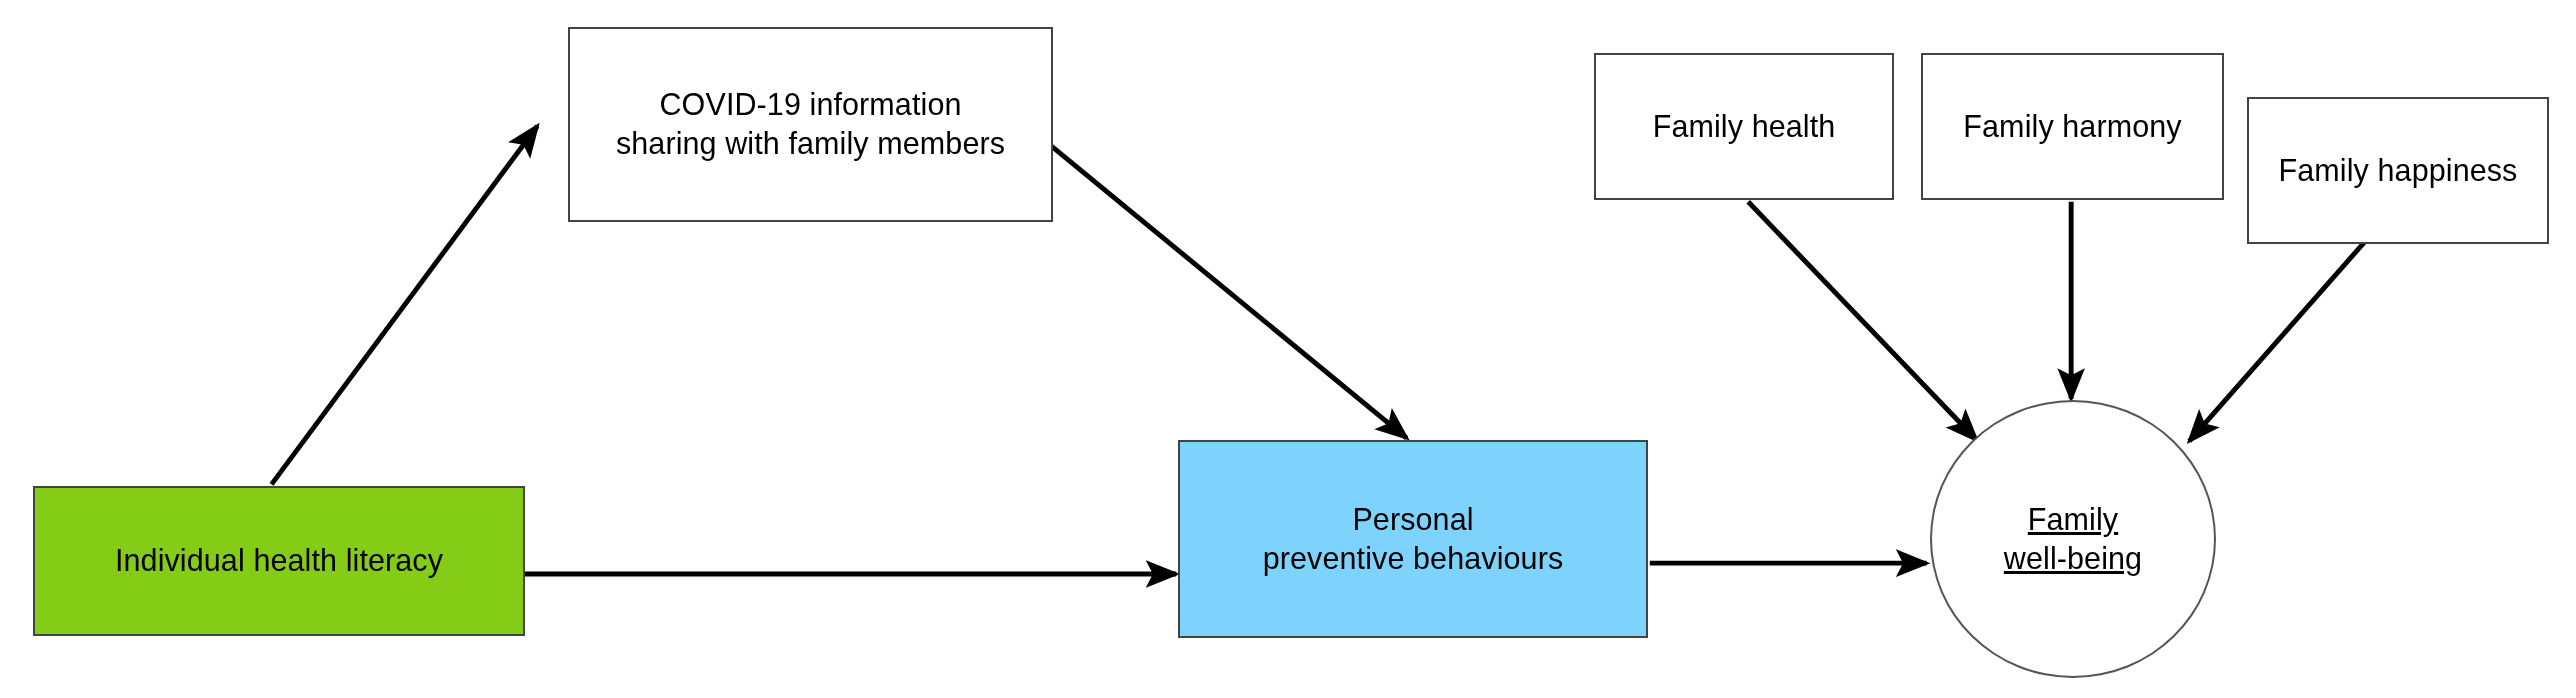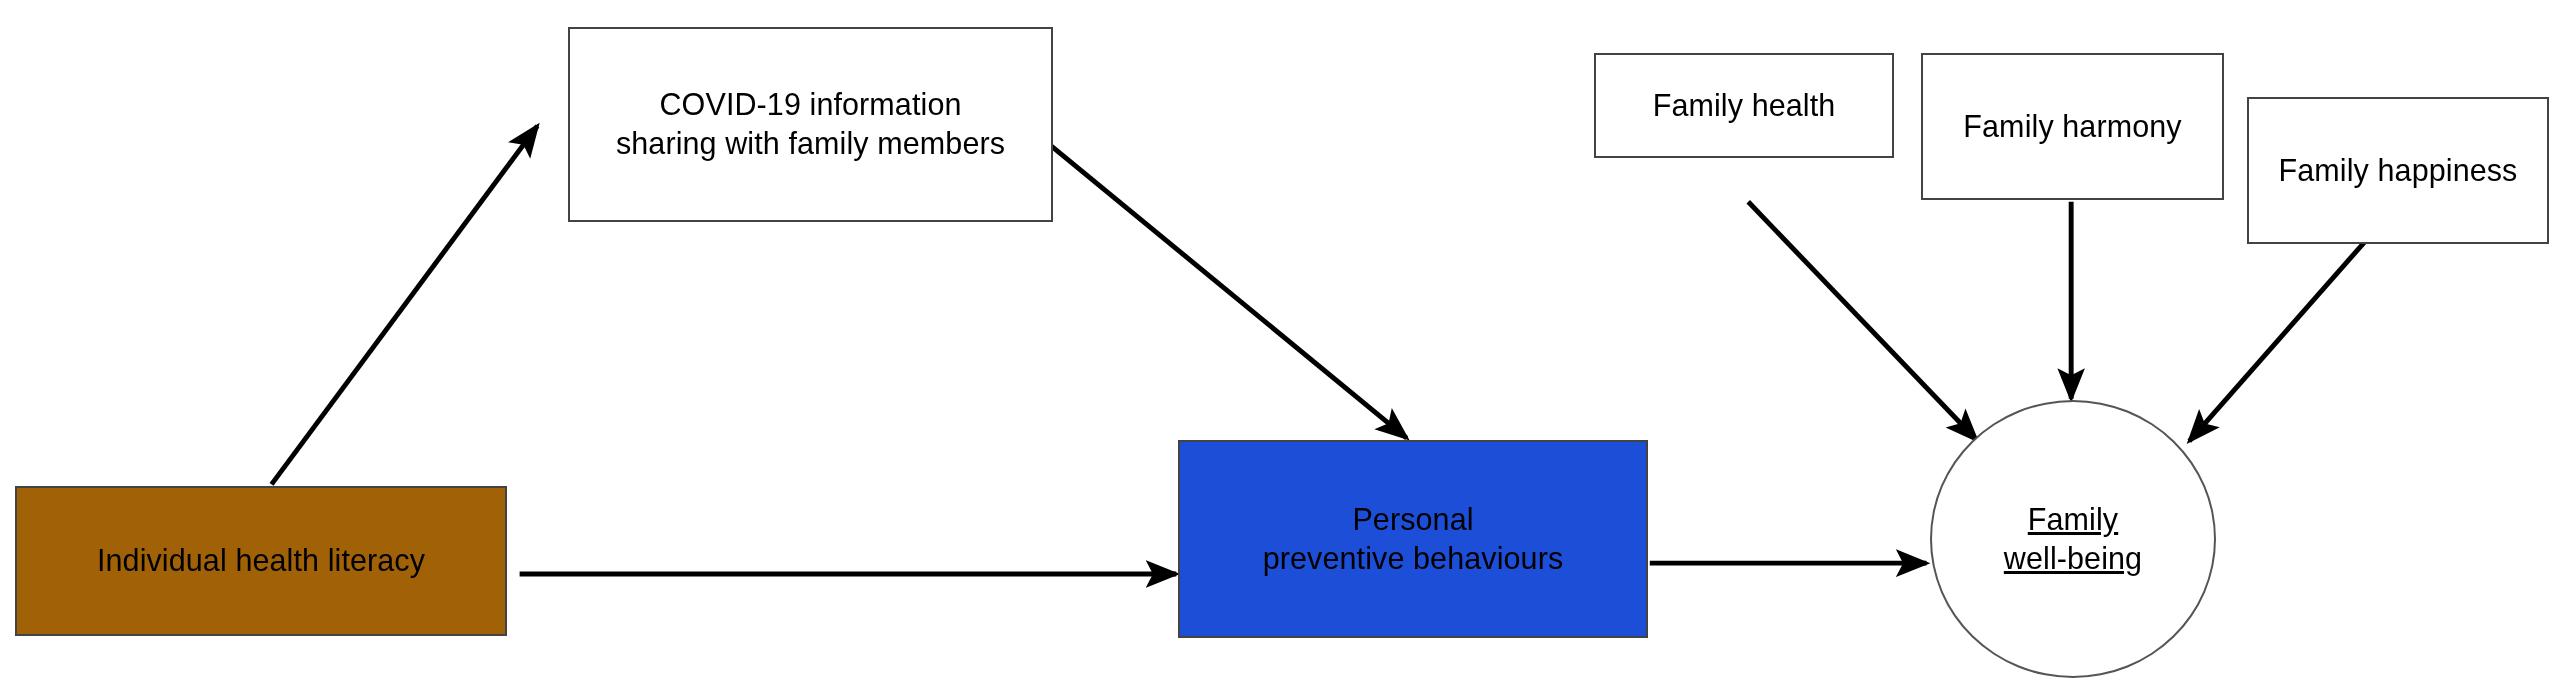--- a/index.html
+++ b/index.html
@@ -67,26 +67,26 @@
         <line x1="1040" y1="126" x2="1428" y2="445" stroke="#000000" stroke-width="5" marker-end="url(#arrowhead)"></line>
         <line x1="527" y1="583" x2="1194" y2="583" stroke="#000000" stroke-width="5" marker-end="url(#arrowhead)"></line>
         <line x1="1675" y1="572" x2="1956" y2="572" stroke="#000000" stroke-width="5" marker-end="url(#arrowhead)"></line>
         <line x1="1775" y1="205" x2="2007" y2="447" stroke="#000000" stroke-width="5" marker-end="url(#arrowhead)"></line>
         <line x1="2103" y1="205" x2="2103" y2="405" stroke="#000000" stroke-width="5" marker-end="url(#arrowhead)"></line>
         <line x1="2437" y1="205" x2="2223" y2="448" stroke="#000000" stroke-width="5" marker-end="url(#arrowhead)"></line>
       </g>
   </svg>
 
   <div id="nodes-layer">
-      <div class="node" style="left: 15px; top: 486px; width: 492px; height: 150px; border-color: rgb(67, 67, 67); background: #a16207; color: rgb(0, 0, 0);"><span class="node-label">Individual health literacy</span></div>
+      <div class="node" style="left: 33px; top: 486px; width: 492px; height: 150px; border-color: rgb(67, 67, 67); background: #84cc16; color: rgb(0, 0, 0);"><span class="node-label">Individual health literacy</span></div>
       <div class="node" style="left: 568px; top: 26.6px; width: 485px; height: 195px; border-color: rgb(67, 67, 67); background: rgb(255, 255, 255); color: rgb(0, 0, 0);"><span class="node-label">COVID-19 information
 sharing with family members</span></div>
-      <div class="node" style="left: 1178px; top: 440px; width: 470px; height: 198px; border-color: rgb(67, 67, 67); background: #1d4ed8; color: rgb(0, 0, 0);"><span class="node-label">Personal
+      <div class="node" style="left: 1178px; top: 440px; width: 470px; height: 198px; border-color: rgb(67, 67, 67); background: #7dd3fc; color: rgb(0, 0, 0);"><span class="node-label">Personal
 preventive behaviours</span></div>
-      <div class="node" style="left: 1594px; top: 53px; width: 300px; height: 105px; border-color: rgb(67, 67, 67); background: rgb(255, 255, 255); color: rgb(0, 0, 0);"><span class="node-label">Family health</span></div>
+      <div class="node" style="left: 1594px; top: 53px; width: 300px; height: 147px; border-color: rgb(67, 67, 67); background: rgb(255, 255, 255); color: rgb(0, 0, 0);"><span class="node-label">Family health</span></div>
       <div class="node" style="left: 1921px; top: 53px; width: 303px; height: 147px; border-color: rgb(67, 67, 67); background: rgb(255, 255, 255); color: rgb(0, 0, 0); align-items: center;"><span class="node-label">Family harmony</span></div>
       <div class="node" style="left: 2247px; top: 53px; width: 302px; height: 147px; border-color: rgb(67, 67, 67); background: rgb(255, 255, 255); color: rgb(0, 0, 0); margin-top: 44px;"><span class="node-label">Family happiness</span></div>
       <div class="node circle" style="left: 1930px; top: 400px; width: 286px; height: 278px; border-color: rgb(85, 85, 85); background: rgb(255, 255, 255); color: rgb(0, 0, 0);"><span class="node-label">Family
 well-being</span></div>
     </div>
 
 </div>
 
 
 </body></html>

